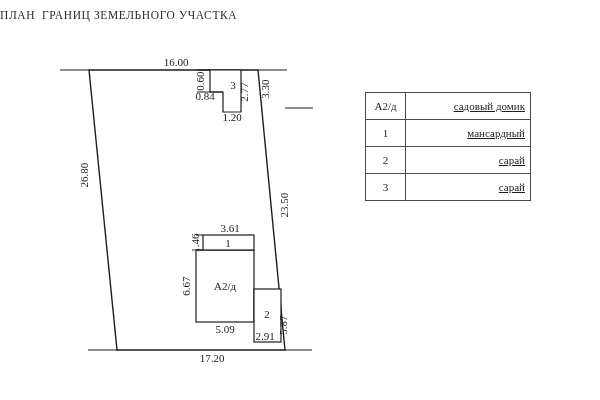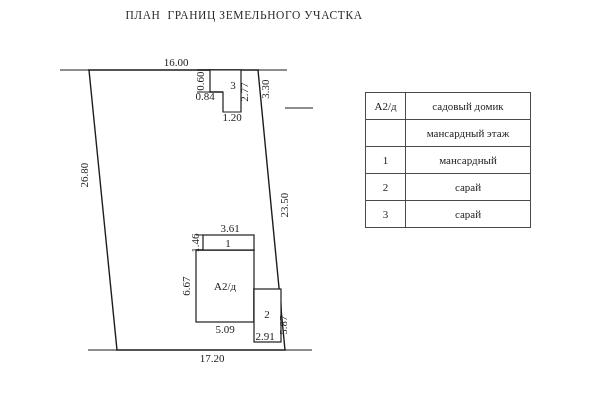--- a/index.html
+++ b/index.html
@@ -11,21 +11,21 @@
     overflow: hidden;
   }
   #page {
     position: relative;
     width: 600px; height: 400px;
     background: #ffffff;
   }
   #plan-title {
     position: absolute;
     top: 9px; left: 0; width: 488px;
-    text-align: center;
+    text-align: left;
     font-size: 11.5px;
     letter-spacing: 0.6px;
     color: #2b2b2b;
     font-family: "Liberation Serif", serif;
     white-space: pre;
   }
   #drawing-svg {
     position: absolute;
     top: 0; left: 0;
     width: 600px; height: 400px;
@@ -44,21 +44,22 @@
     height: 27px;
     padding: 0 5px;
     vertical-align: middle;
     white-space: nowrap;
   }
   #legend-table td.code-cell {
     width: 40px;
     text-align: center;
   }
   #legend-table td.desc-cell {
-    text-align: center;
+    text-align: right;
+    text-decoration: underline;
   }
   .dim-text {
     font-family: "Liberation Serif", serif;
     fill: #1d1d1d;
     font-size: 11px;
   }
   .bldg-text {
     font-family: "Liberation Serif", serif;
     fill: #1d1d1d;
     font-size: 11px;
@@ -149,24 +150,20 @@
 
   </svg>
 
   <table id="legend-table">
     <tbody>
       <tr>
         <td class="code-cell">А2/д</td>
         <td class="desc-cell">садовый домик</td>
       </tr>
       <tr>
-        <td class="code-cell"></td>
-        <td class="desc-cell">мансардный этаж</td>
-      </tr>
-      <tr>
         <td class="code-cell">1</td>
         <td class="desc-cell">мансардный</td>
       </tr>
       <tr>
         <td class="code-cell">2</td>
         <td class="desc-cell">сарай</td>
       </tr>
       <tr>
         <td class="code-cell">3</td>
         <td class="desc-cell">сарай</td>

